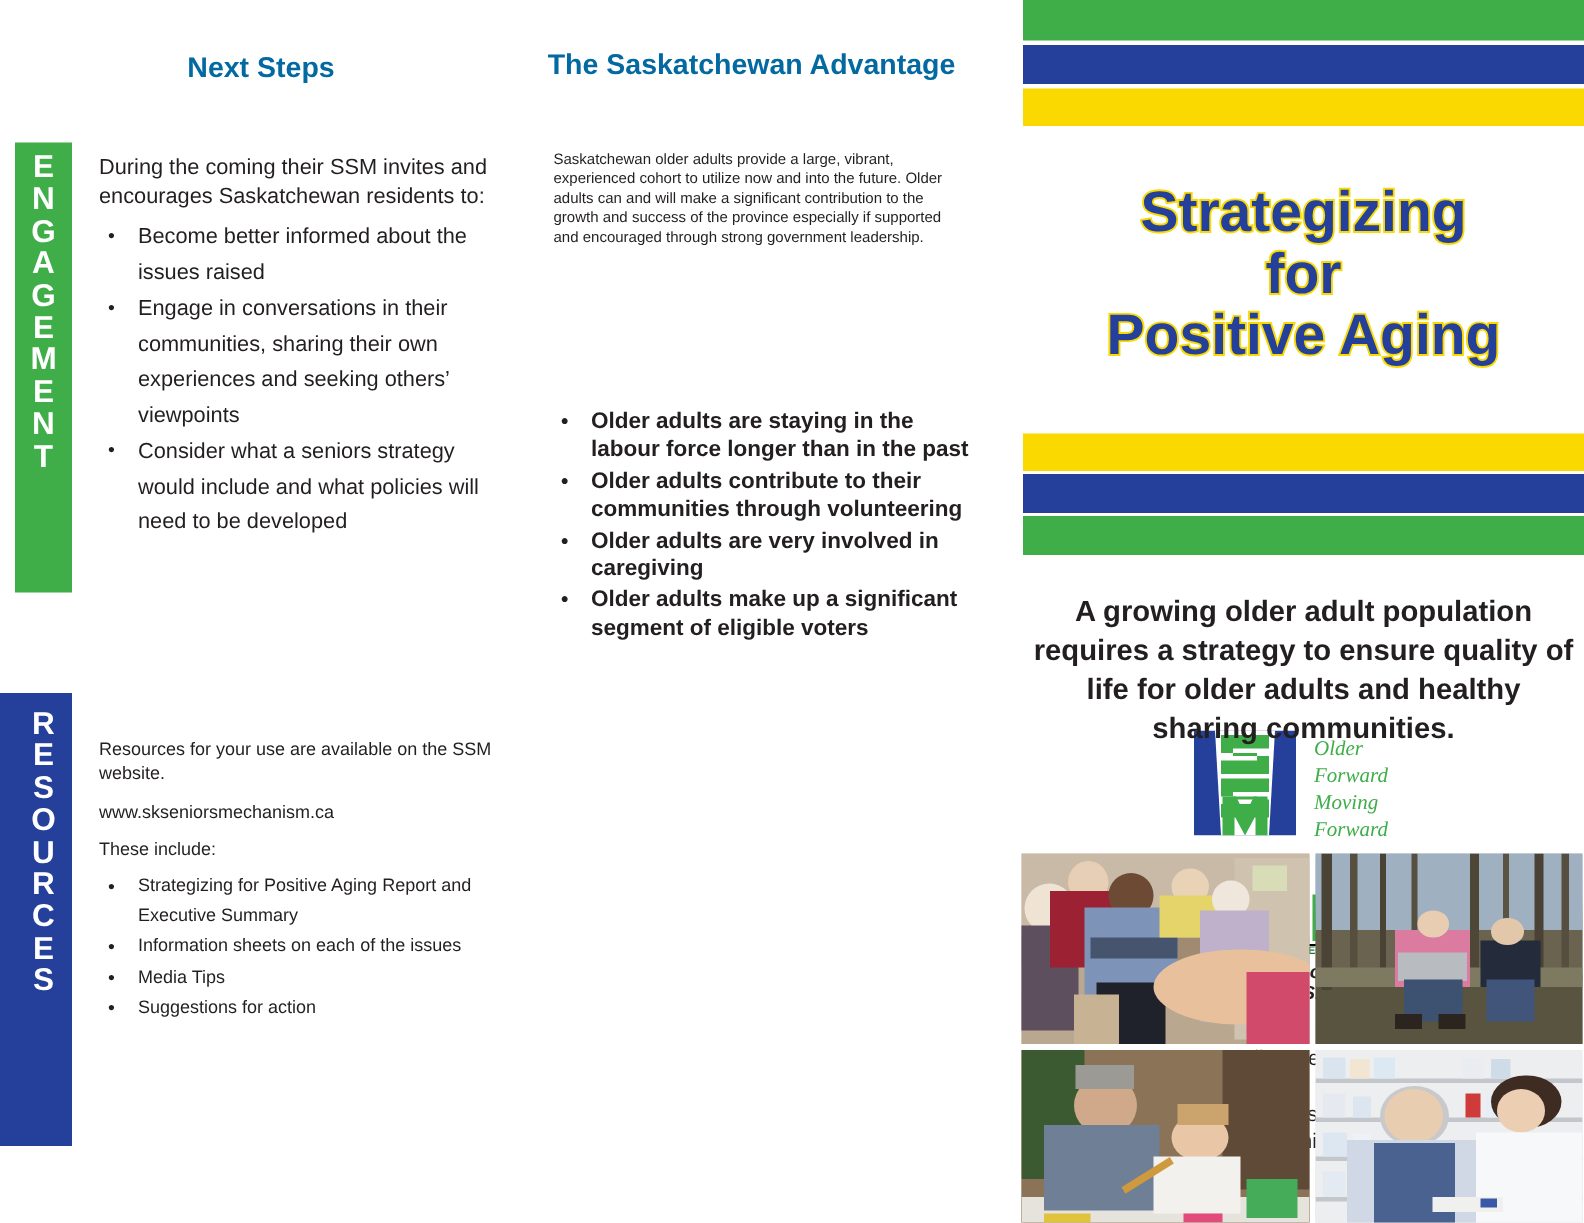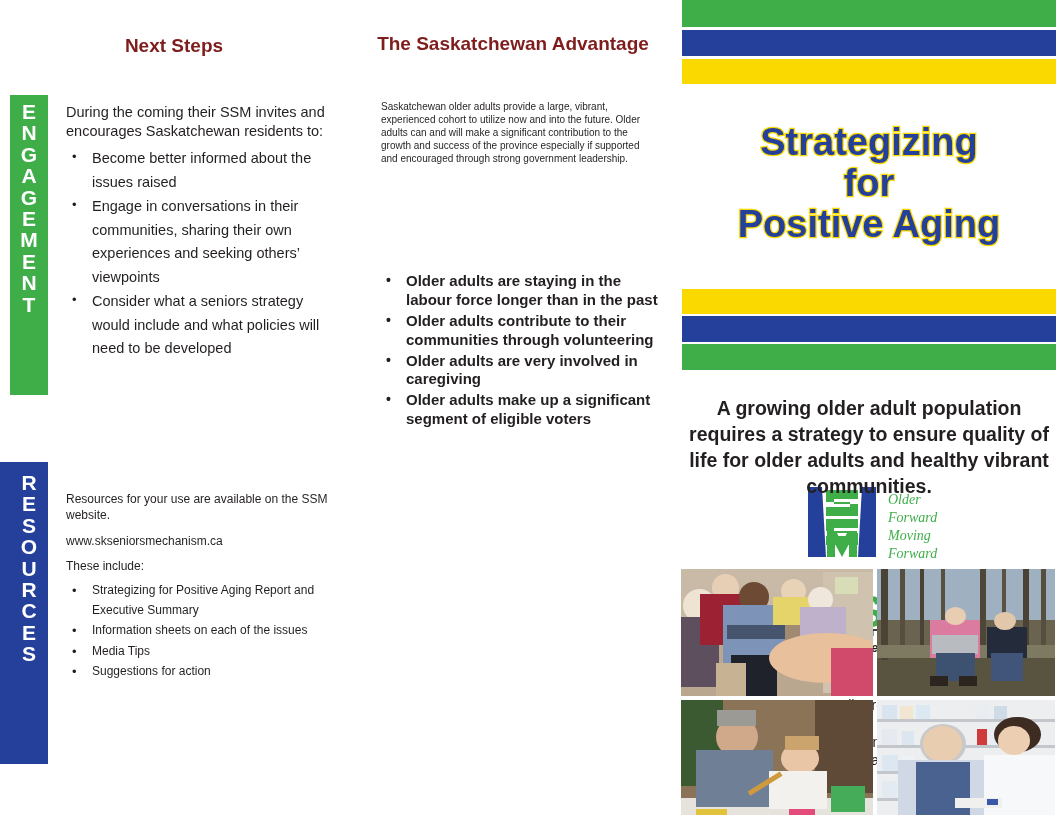--- a/index.html
+++ b/index.html
@@ -1,21 +1,21 @@
 <!DOCTYPE html>
 <html><head>
 <meta charset="utf-8">
 <style>
   html,body{margin:0;padding:0;background:#ffffff;}
   body{width:1056px;height:815px;position:relative;overflow:hidden;
        font-family:"Liberation Sans",sans-serif;color:#231f20;}
 
   
   #panel-left{position:absolute;left:0;top:0;width:348px;height:815px;}
-  .col-heading{color:#7f1d1d;font-weight:bold;font-size:19px;text-align:center;
+  .col-heading{color:#0369a1;font-weight:bold;font-size:19px;text-align:center;
                line-height:1.15;}
   #next-steps-heading{position:absolute;left:0;top:35px;width:348px;}
 
   .vert-band{position:absolute;color:#ffffff;font-weight:bold;font-size:21px;
              text-align:center;letter-spacing:0px;}
   #engagement-band{left:10px;top:95px;width:38px;height:300px;background:#3fae49;
                    padding-top:6px;box-sizing:border-box;}
   #resources-band{left:0px;top:462px;width:48px;height:302px;background:#24409a;
                   padding-top:10px;padding-left:10px;box-sizing:border-box;}
   .vert-band span{display:block;line-height:1.02;}
@@ -25,21 +25,21 @@
   #resources-body{position:absolute;left:66px;top:492px;width:272px;
                   font-size:12px;line-height:1.32;}
 
   ul.blist{list-style:none;margin:6px 0 0 0;padding:0;}
   ul.blist li{position:relative;padding-left:26px;margin:0 0 1px 0;line-height:1.62;}
   ul.blist li:before{content:"\2022";position:absolute;left:6px;top:-1px;font-size:13px;}
   p.para{margin:0 0 10px 0;}
   p.para.tight{margin-bottom:0;}
 
   
-  #panel-mid{position:absolute;left:368px;top:0;width:310px;height:608px;}
+  #panel-mid{position:absolute;left:356px;top:0;width:310px;height:608px;}
   #advantage-heading{position:absolute;left:0;top:33px;width:290px;}
   #advantage-body{position:absolute;left:13px;top:100px;width:272px;
                   font-size:10px;line-height:1.30;}
   ul.blist-bold{list-style:none;margin:0;padding:0;font-weight:bold;
                 font-size:15px;line-height:1.26;}
   ul.blist-bold li{position:relative;padding-left:25px;margin-bottom:2px;}
   ul.blist-bold li:before{content:"\2022";position:absolute;left:5px;top:0;font-size:14px;}
   #advantage-bullets{position:absolute;left:13px;top:272px;width:280px;}
 
   
@@ -222,21 +222,21 @@
   <div id="cover-title">
     <div>Strategizing</div>
     <div>for</div>
     <div>Positive Aging</div>
   </div>
 
   <div class="stripe" id="stripe-y2"></div>
   <div class="stripe" id="stripe-b2"></div>
   <div class="stripe" id="stripe-g2"></div>
 
-  <div id="cover-subtitle">A growing older adult population requires a strategy to ensure quality of life for older adults and healthy vibrant communities.</div>
+  <div id="cover-subtitle">A growing older adult population requires a strategy to ensure quality of life for older adults and healthy sharing communities.</div>
 </div>
 
 <div id="photo-grid">
 
   <div class="photo ph1">
     <div class="rect" style="left:0;top:0;width:100%;height:46%;background:#c9b9a7;"></div>
     <div class="rect" style="left:0;top:44%;width:100%;height:14%;background:#a08b72;"></div>
     <div class="rect" style="left:0;top:57%;width:100%;height:43%;background:#b9a88f;"></div>
     <div class="rect" style="left:74%;top:2%;width:26%;height:96%;background:#cfc3b0;"></div>
     <div class="rect" style="left:80%;top:6%;width:12%;height:14%;background:#d8dcb7;"></div>

